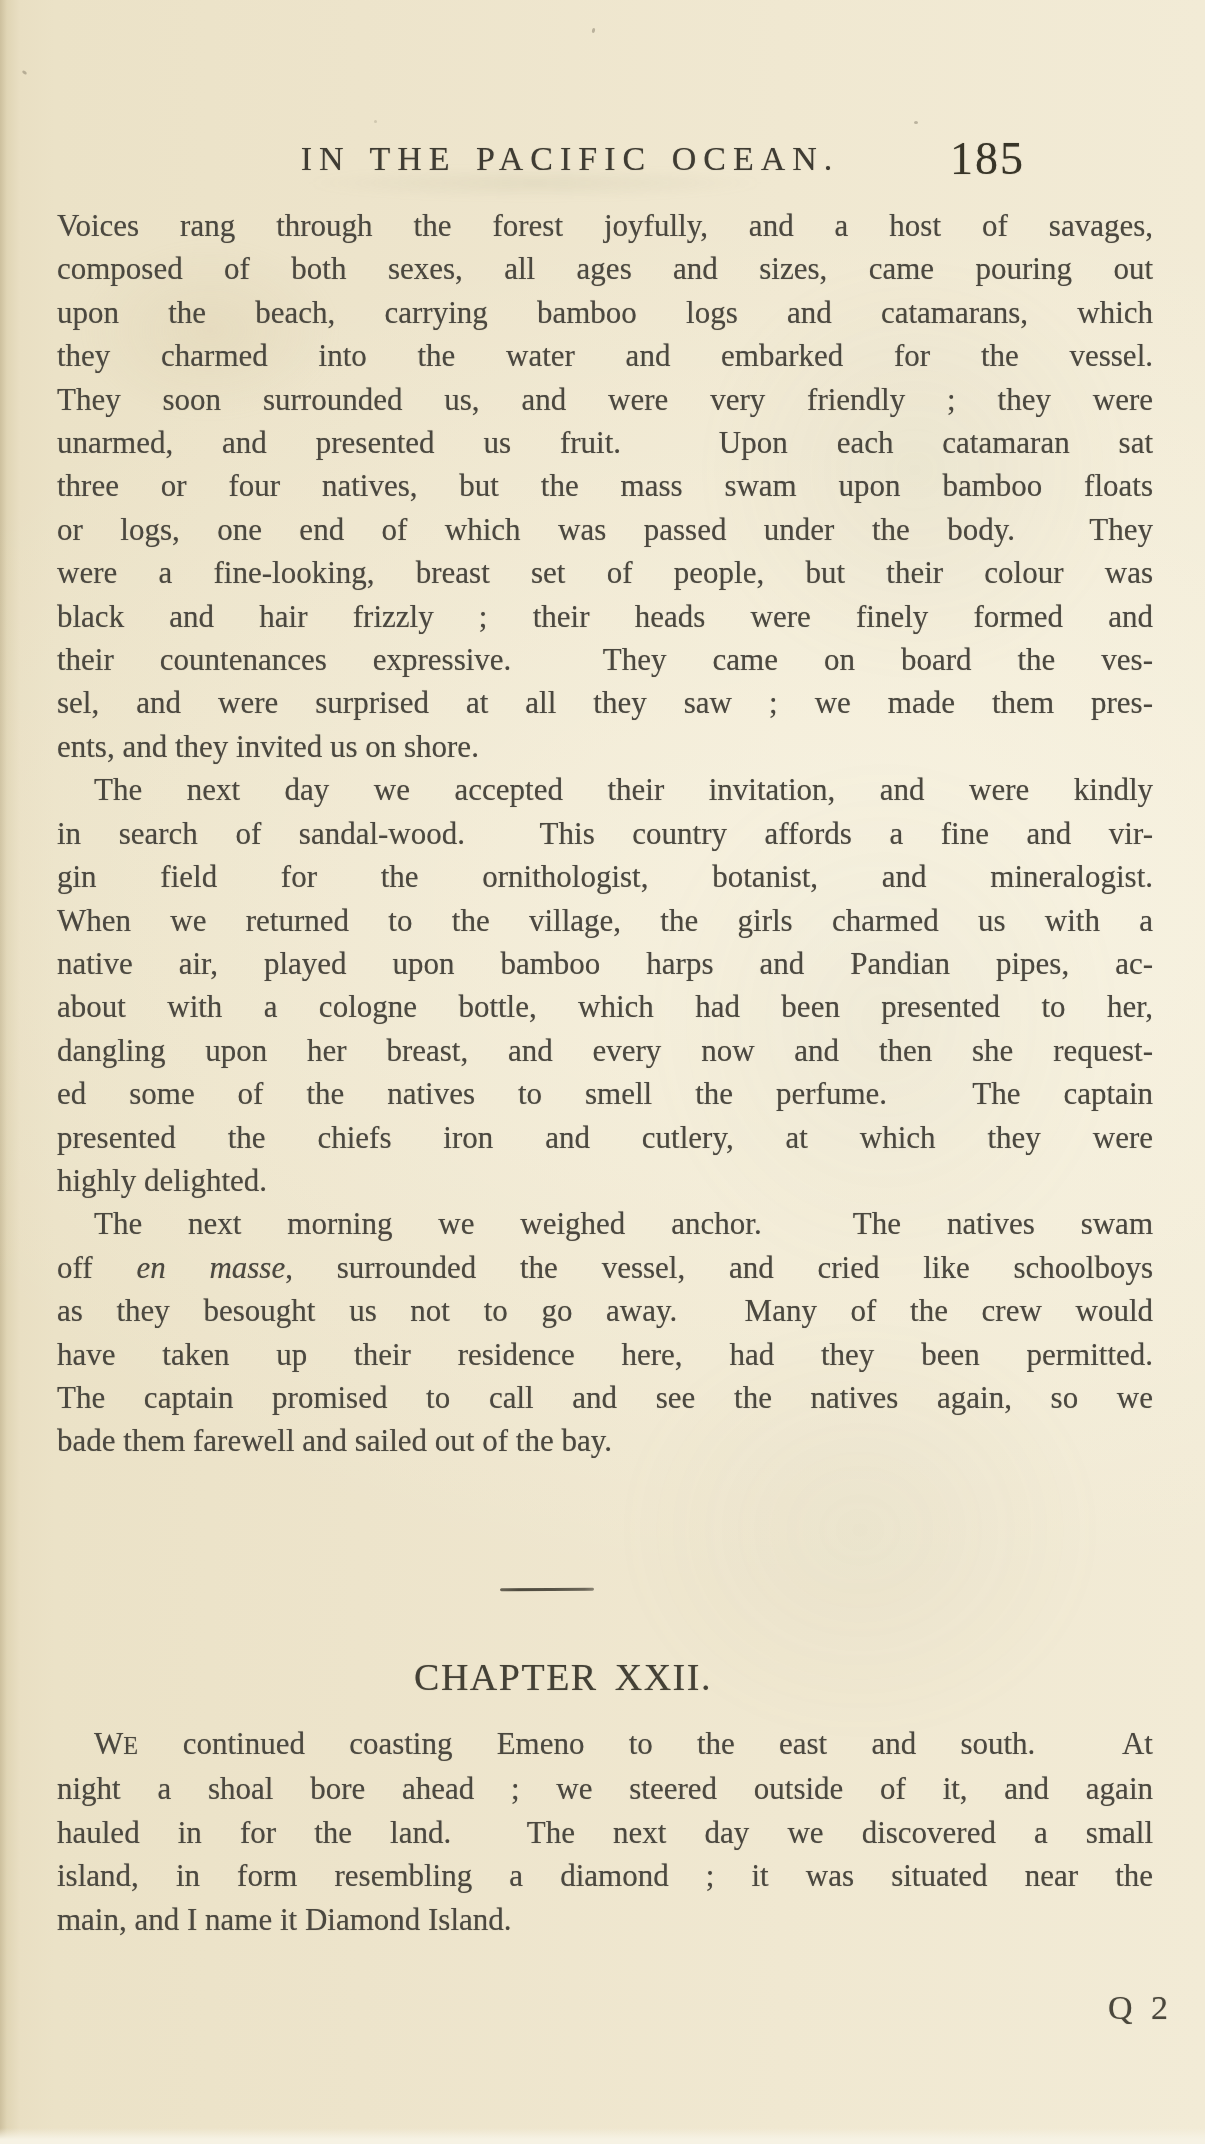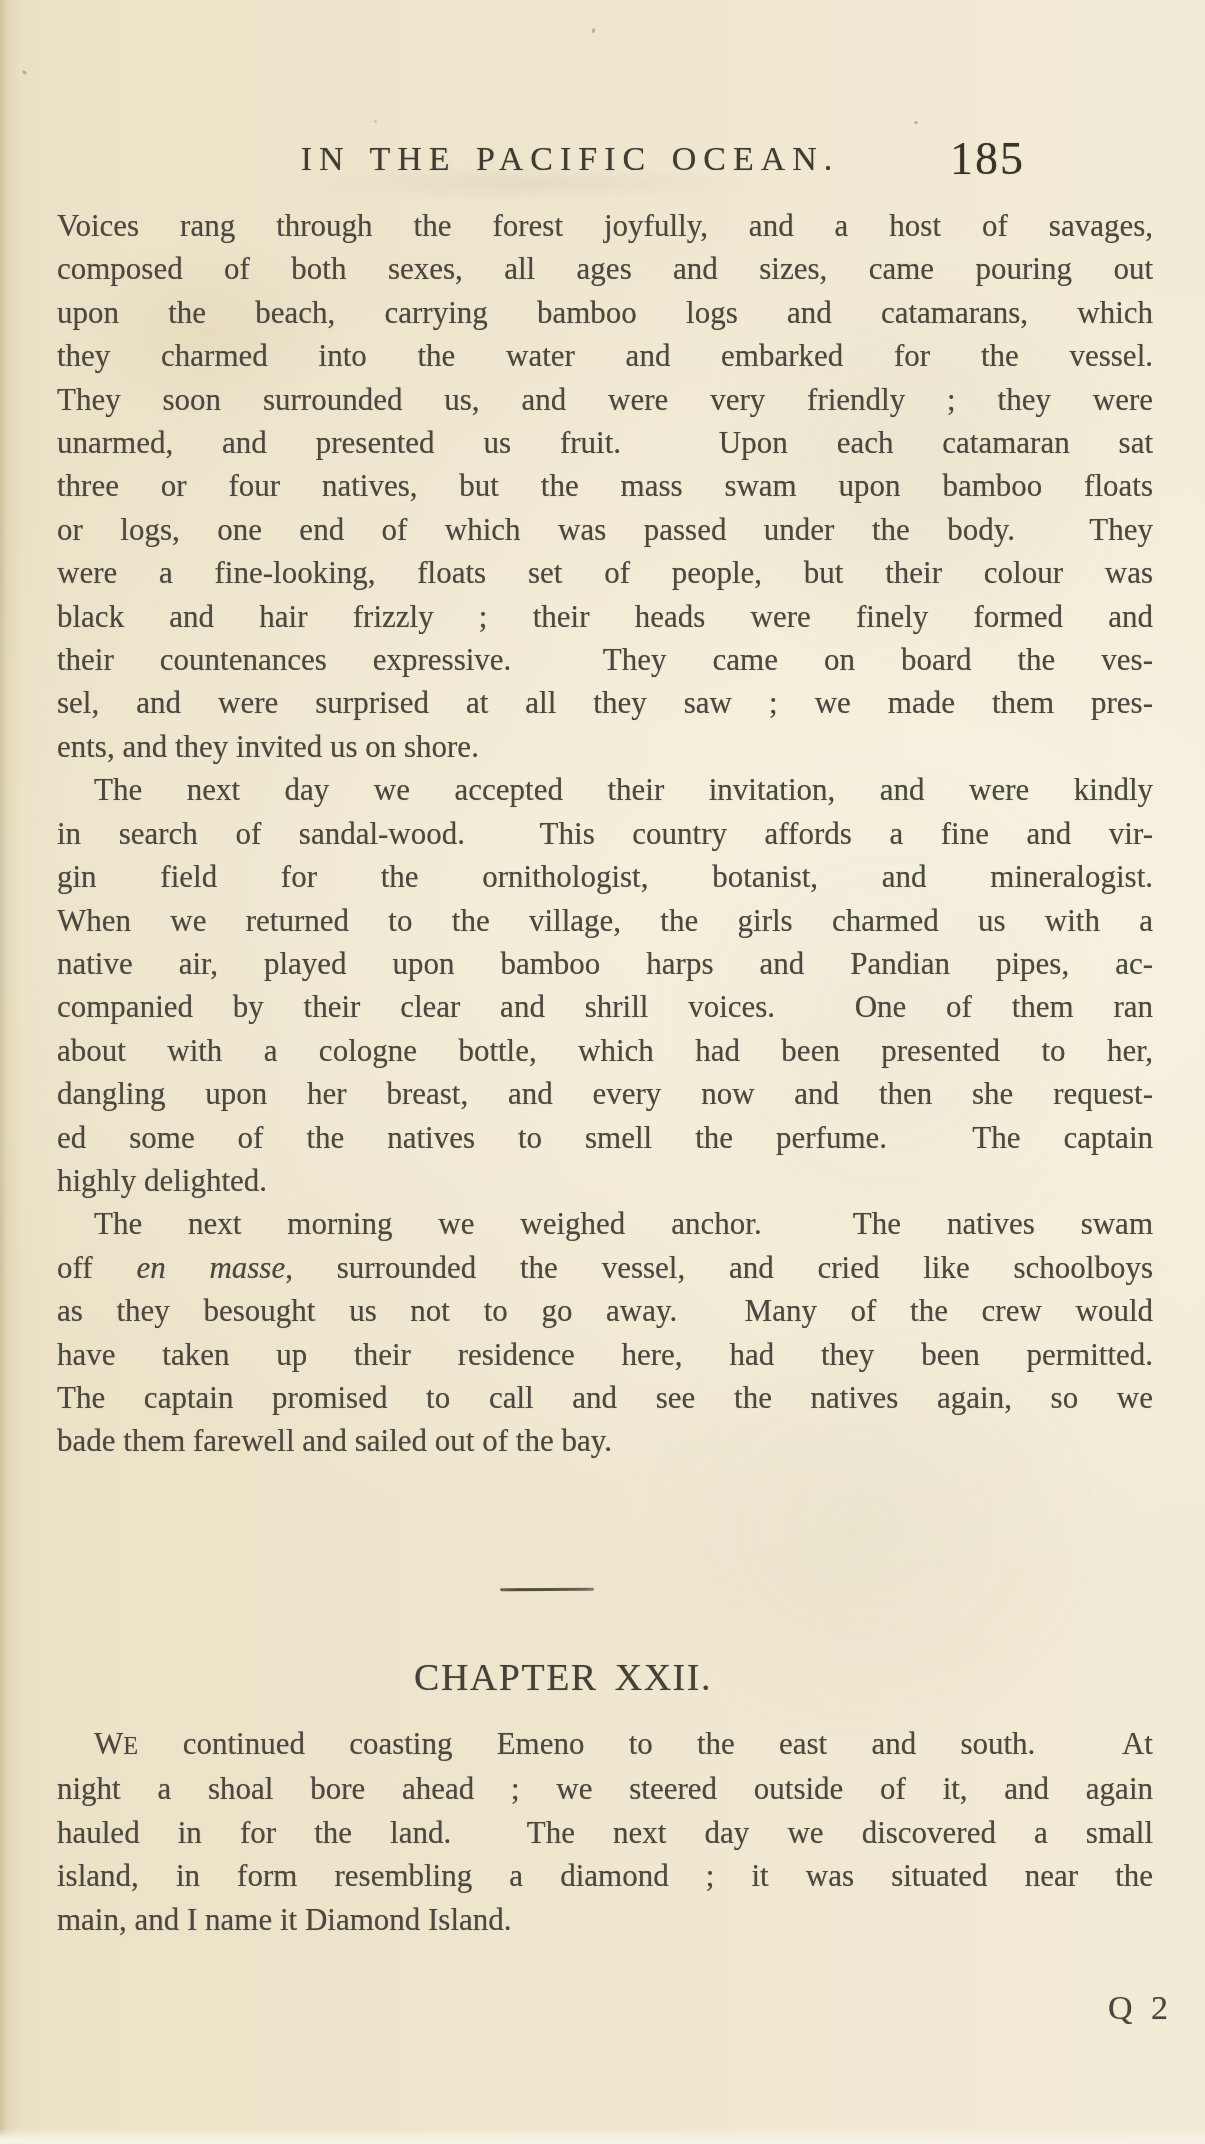--- a/index.html
+++ b/index.html
@@ -96,34 +96,34 @@
 
   <main class="text-block" id="body-block">
       <div class="line">Voices rang through the forest joyfully, and a host of savages,</div>
       <div class="line">composed of both sexes, all ages and sizes, came pouring out</div>
       <div class="line">upon the beach, carrying bamboo logs and catamarans, which</div>
       <div class="line">they charmed into the water and embarked for the vessel.</div>
       <div class="line">They soon surrounded us, and were very friendly ; they were</div>
       <div class="line">unarmed, and presented us fruit.&nbsp; Upon each catamaran sat</div>
       <div class="line">three or four natives, but the mass swam upon bamboo floats</div>
       <div class="line">or logs, one end of which was passed under the body.&nbsp; They</div>
-      <div class="line">were a fine-looking, floats set of people, but their colour was</div>
+      <div class="line">were a fine-looking, breast set of people, but their colour was</div>
       <div class="line">black and hair frizzly ; their heads were finely formed and</div>
       <div class="line">their countenances expressive.&nbsp; They came on board the ves-</div>
       <div class="line">sel, and were surprised at all they saw ; we made them pres-</div>
       <div class="line last">ents, and they invited us on shore.</div>
       <div class="line indent">The next day we accepted their invitation, and were kindly</div>
       <div class="line">in search of sandal-wood.&nbsp; This country affords a fine and vir-</div>
       <div class="line">gin field for the ornithologist, botanist, and mineralogist.</div>
       <div class="line">When we returned to the village, the girls charmed us with a</div>
       <div class="line">native air, played upon bamboo harps and Pandian pipes, ac-</div>
-      <div class="line">companied by their clear and shrill voices.&nbsp; One of them ran</div>
       <div class="line">about with a cologne bottle, which had been presented to her,</div>
       <div class="line">dangling upon her breast, and every now and then she request-</div>
       <div class="line">ed some of the natives to smell the perfume.&nbsp; The captain</div>
+      <div class="line">presented the chiefs iron and cutlery, at which they were</div>
       <div class="line last">highly delighted.</div>
       <div class="line indent">The next morning we weighed anchor.&nbsp; The natives swam</div>
       <div class="line">off <i>en masse</i>, surrounded the vessel, and cried like schoolboys</div>
       <div class="line">as they besought us not to go away.&nbsp; Many of the crew would</div>
       <div class="line">have taken up their residence here, had they been permitted.</div>
       <div class="line">The captain promised to call and see the natives again, so we</div>
       <div class="line last">bade them farewell and sailed out of the bay.</div>
     </main>
 
   <div class="divider"></div>

